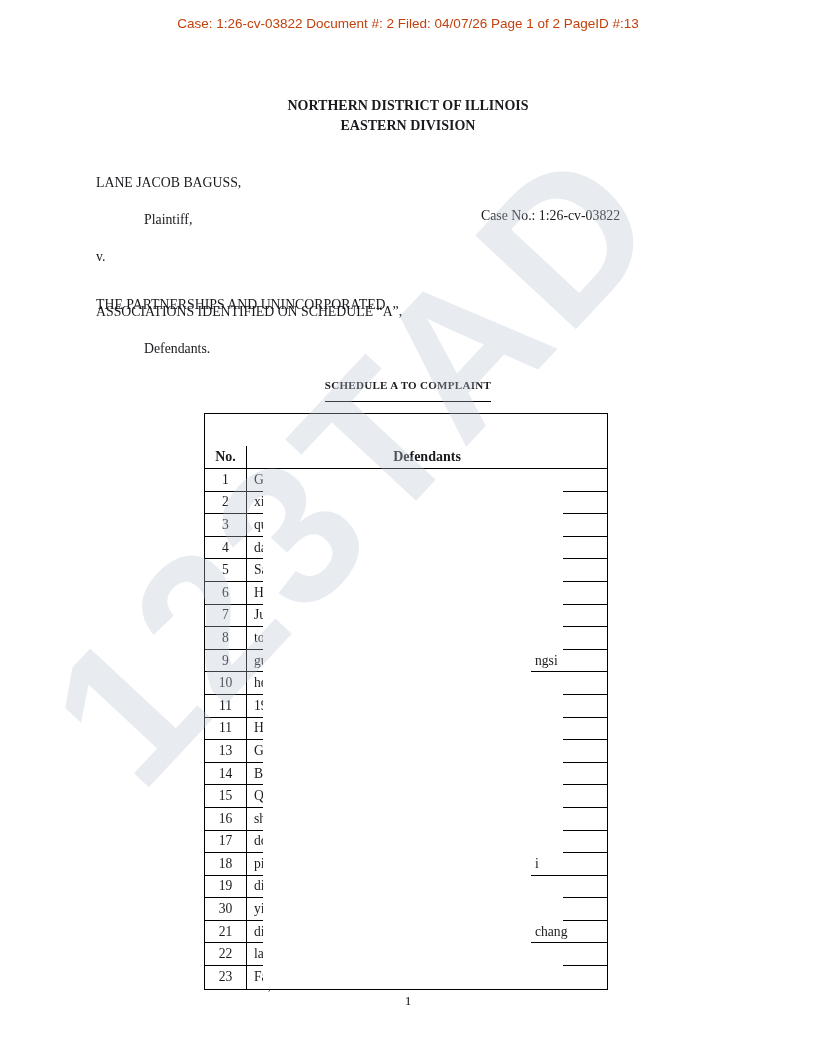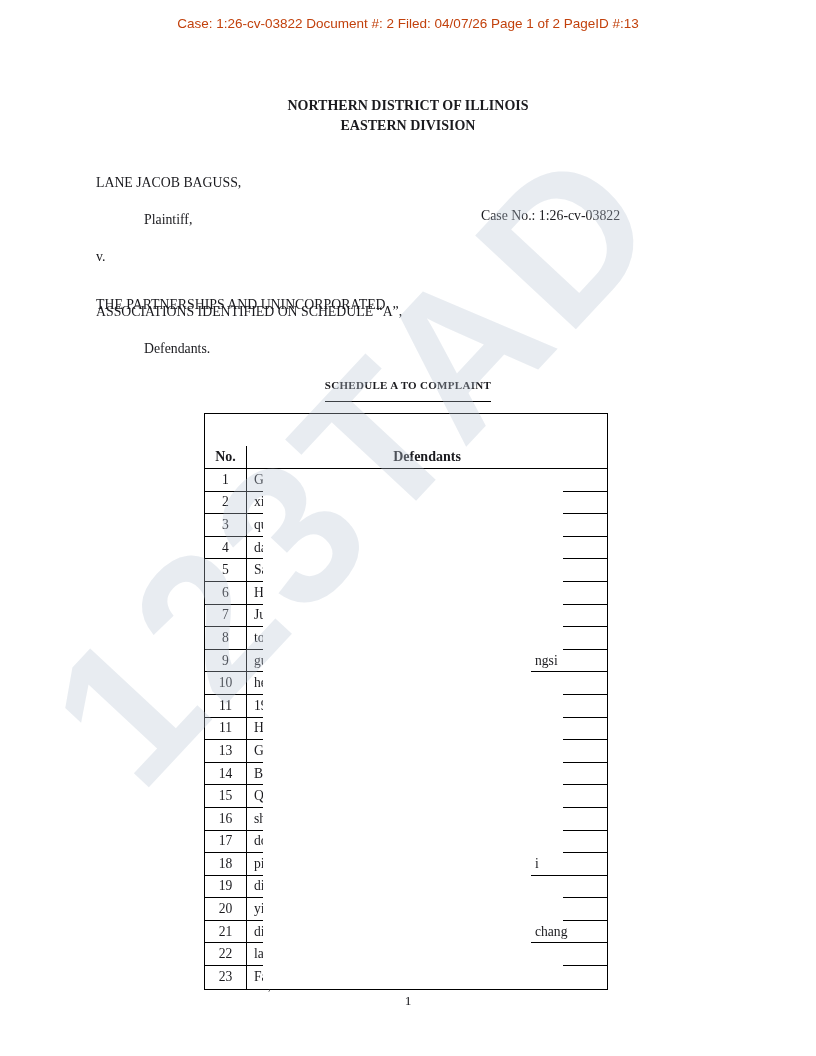--- a/index.html
+++ b/index.html
@@ -259,21 +259,21 @@
   </div>
         <div class="trow">
     <div class="cell-no">19</div>
     <div class="cell-def">
       <span class="prefix">dik</span>
 
     </div>
     <div class="redact"></div>
   </div>
         <div class="trow">
-    <div class="cell-no">20</div>
+    <div class="cell-no">30</div>
     <div class="cell-def">
       <span class="prefix">yin</span>
 
     </div>
     <div class="redact"></div>
   </div>
         <div class="trow">
     <div class="cell-no">21</div>
     <div class="cell-def">
       <span class="prefix">din</span>

